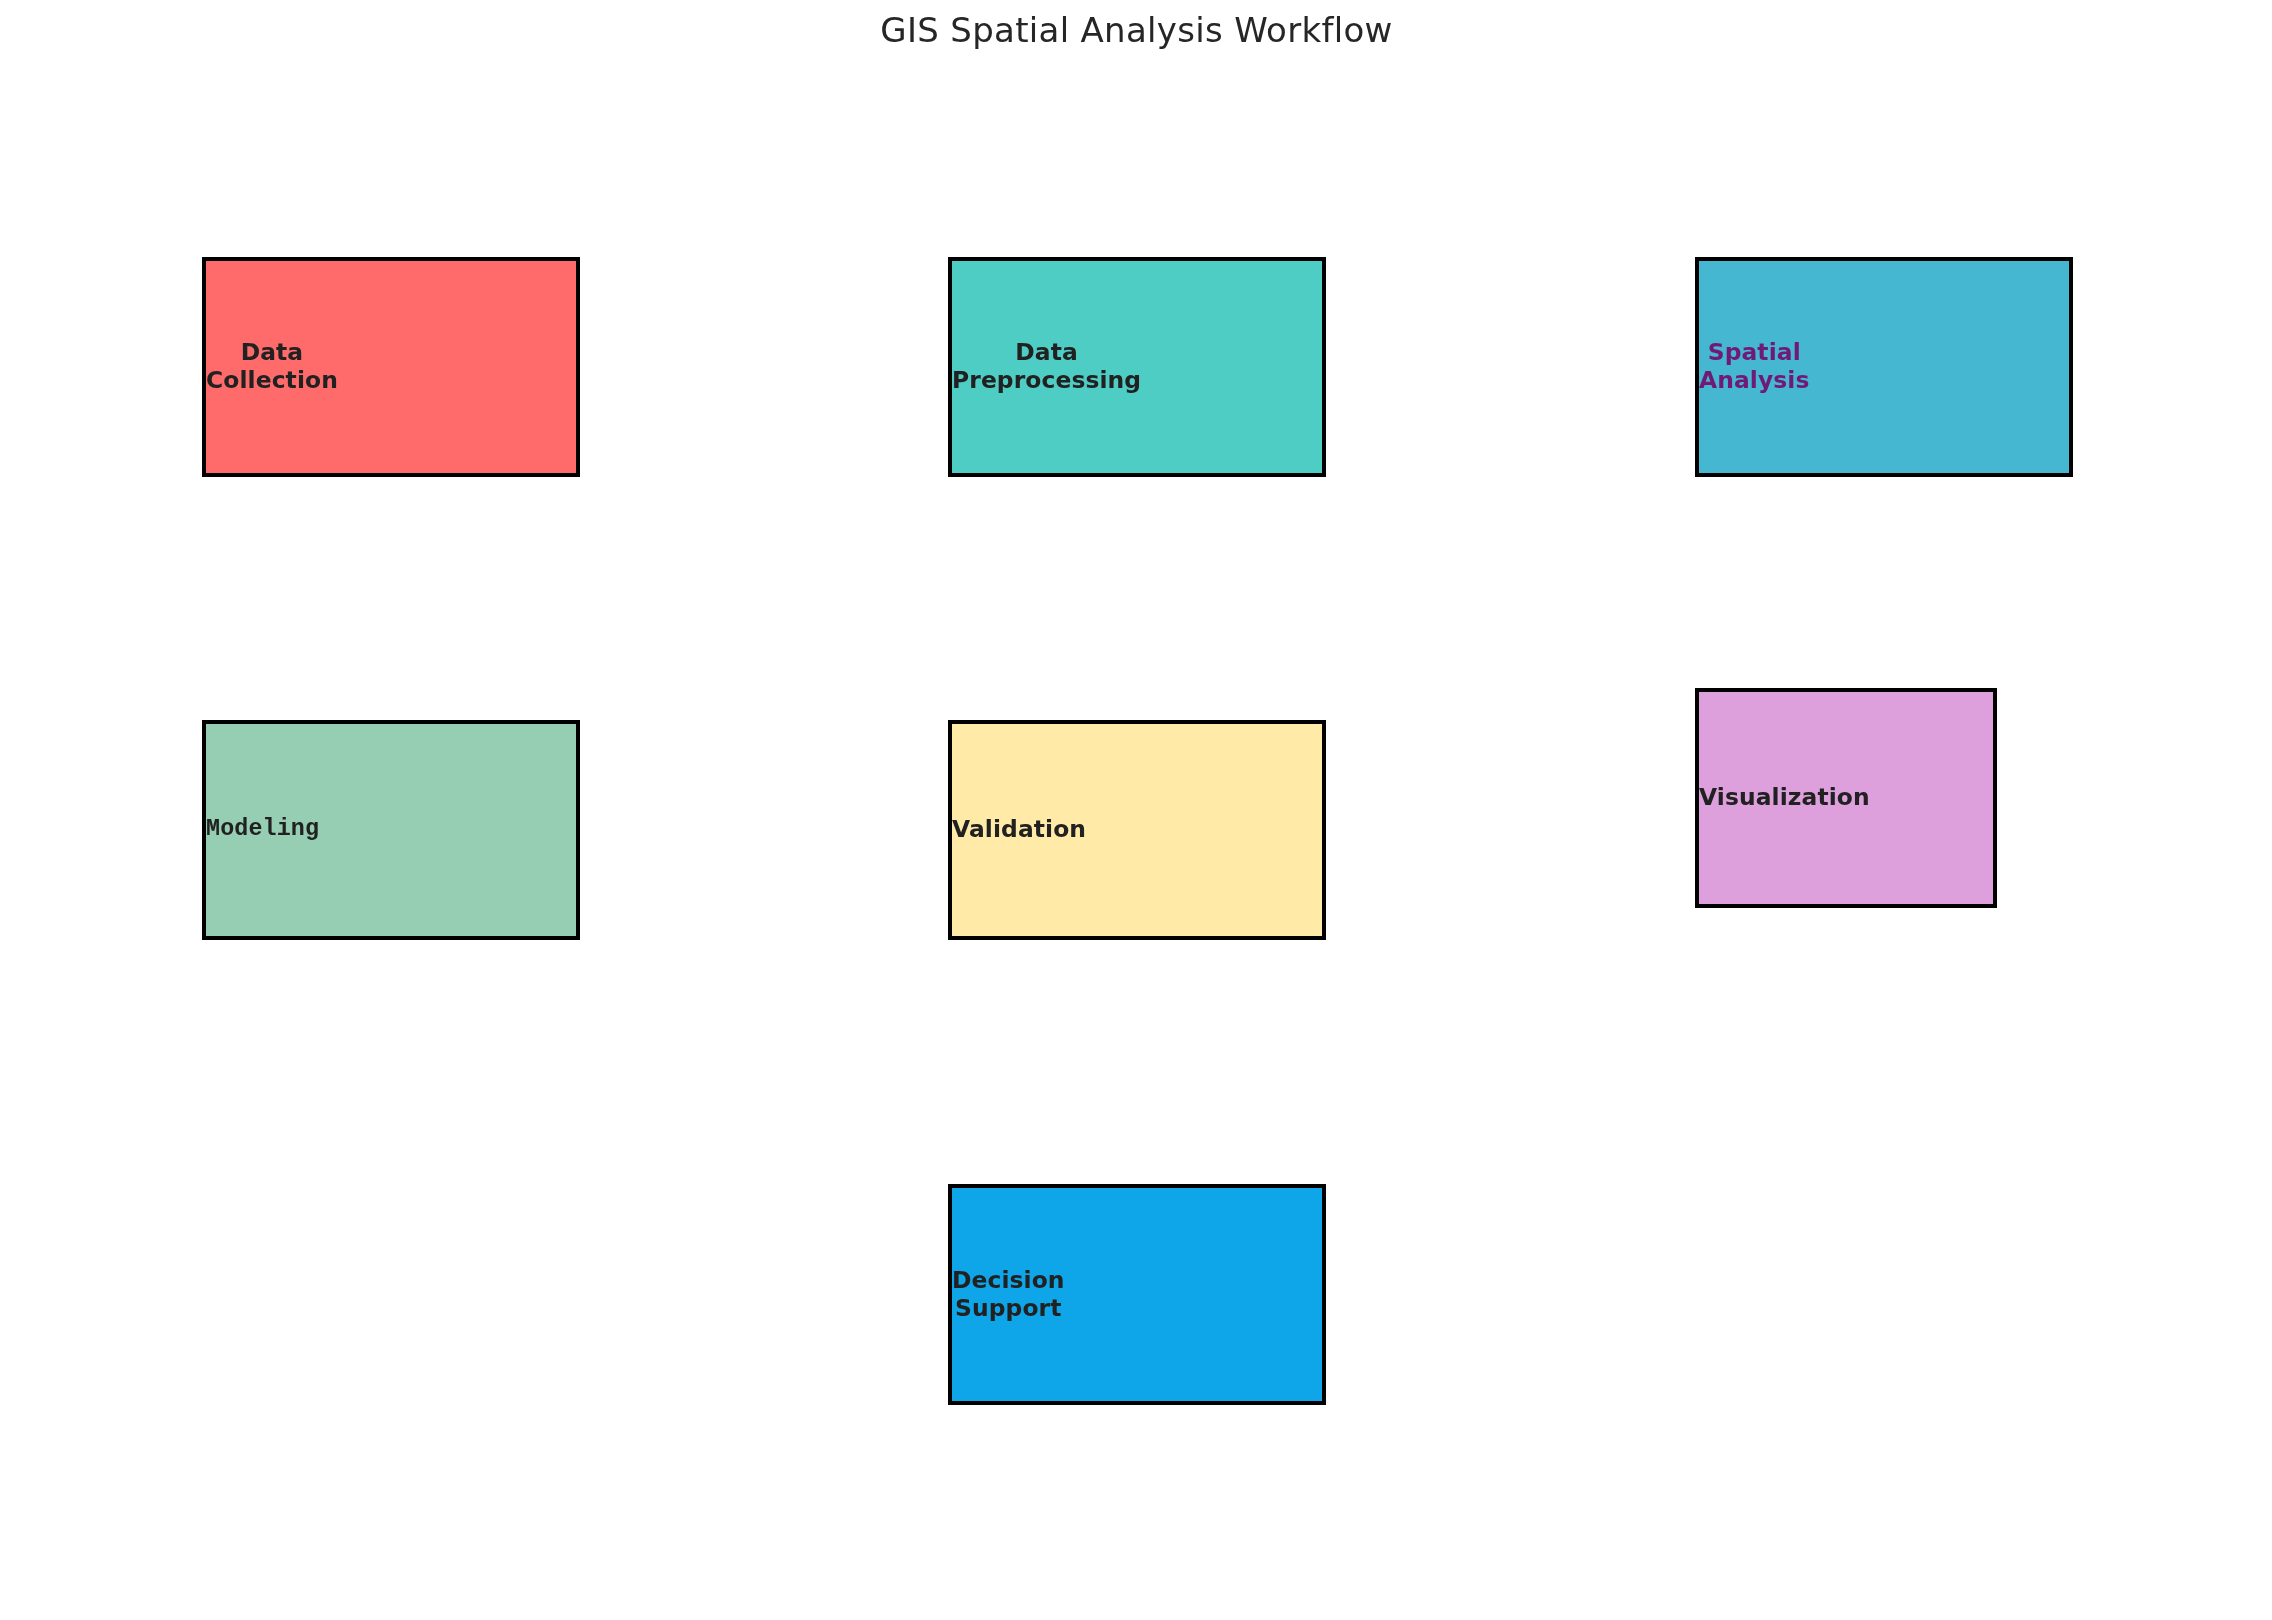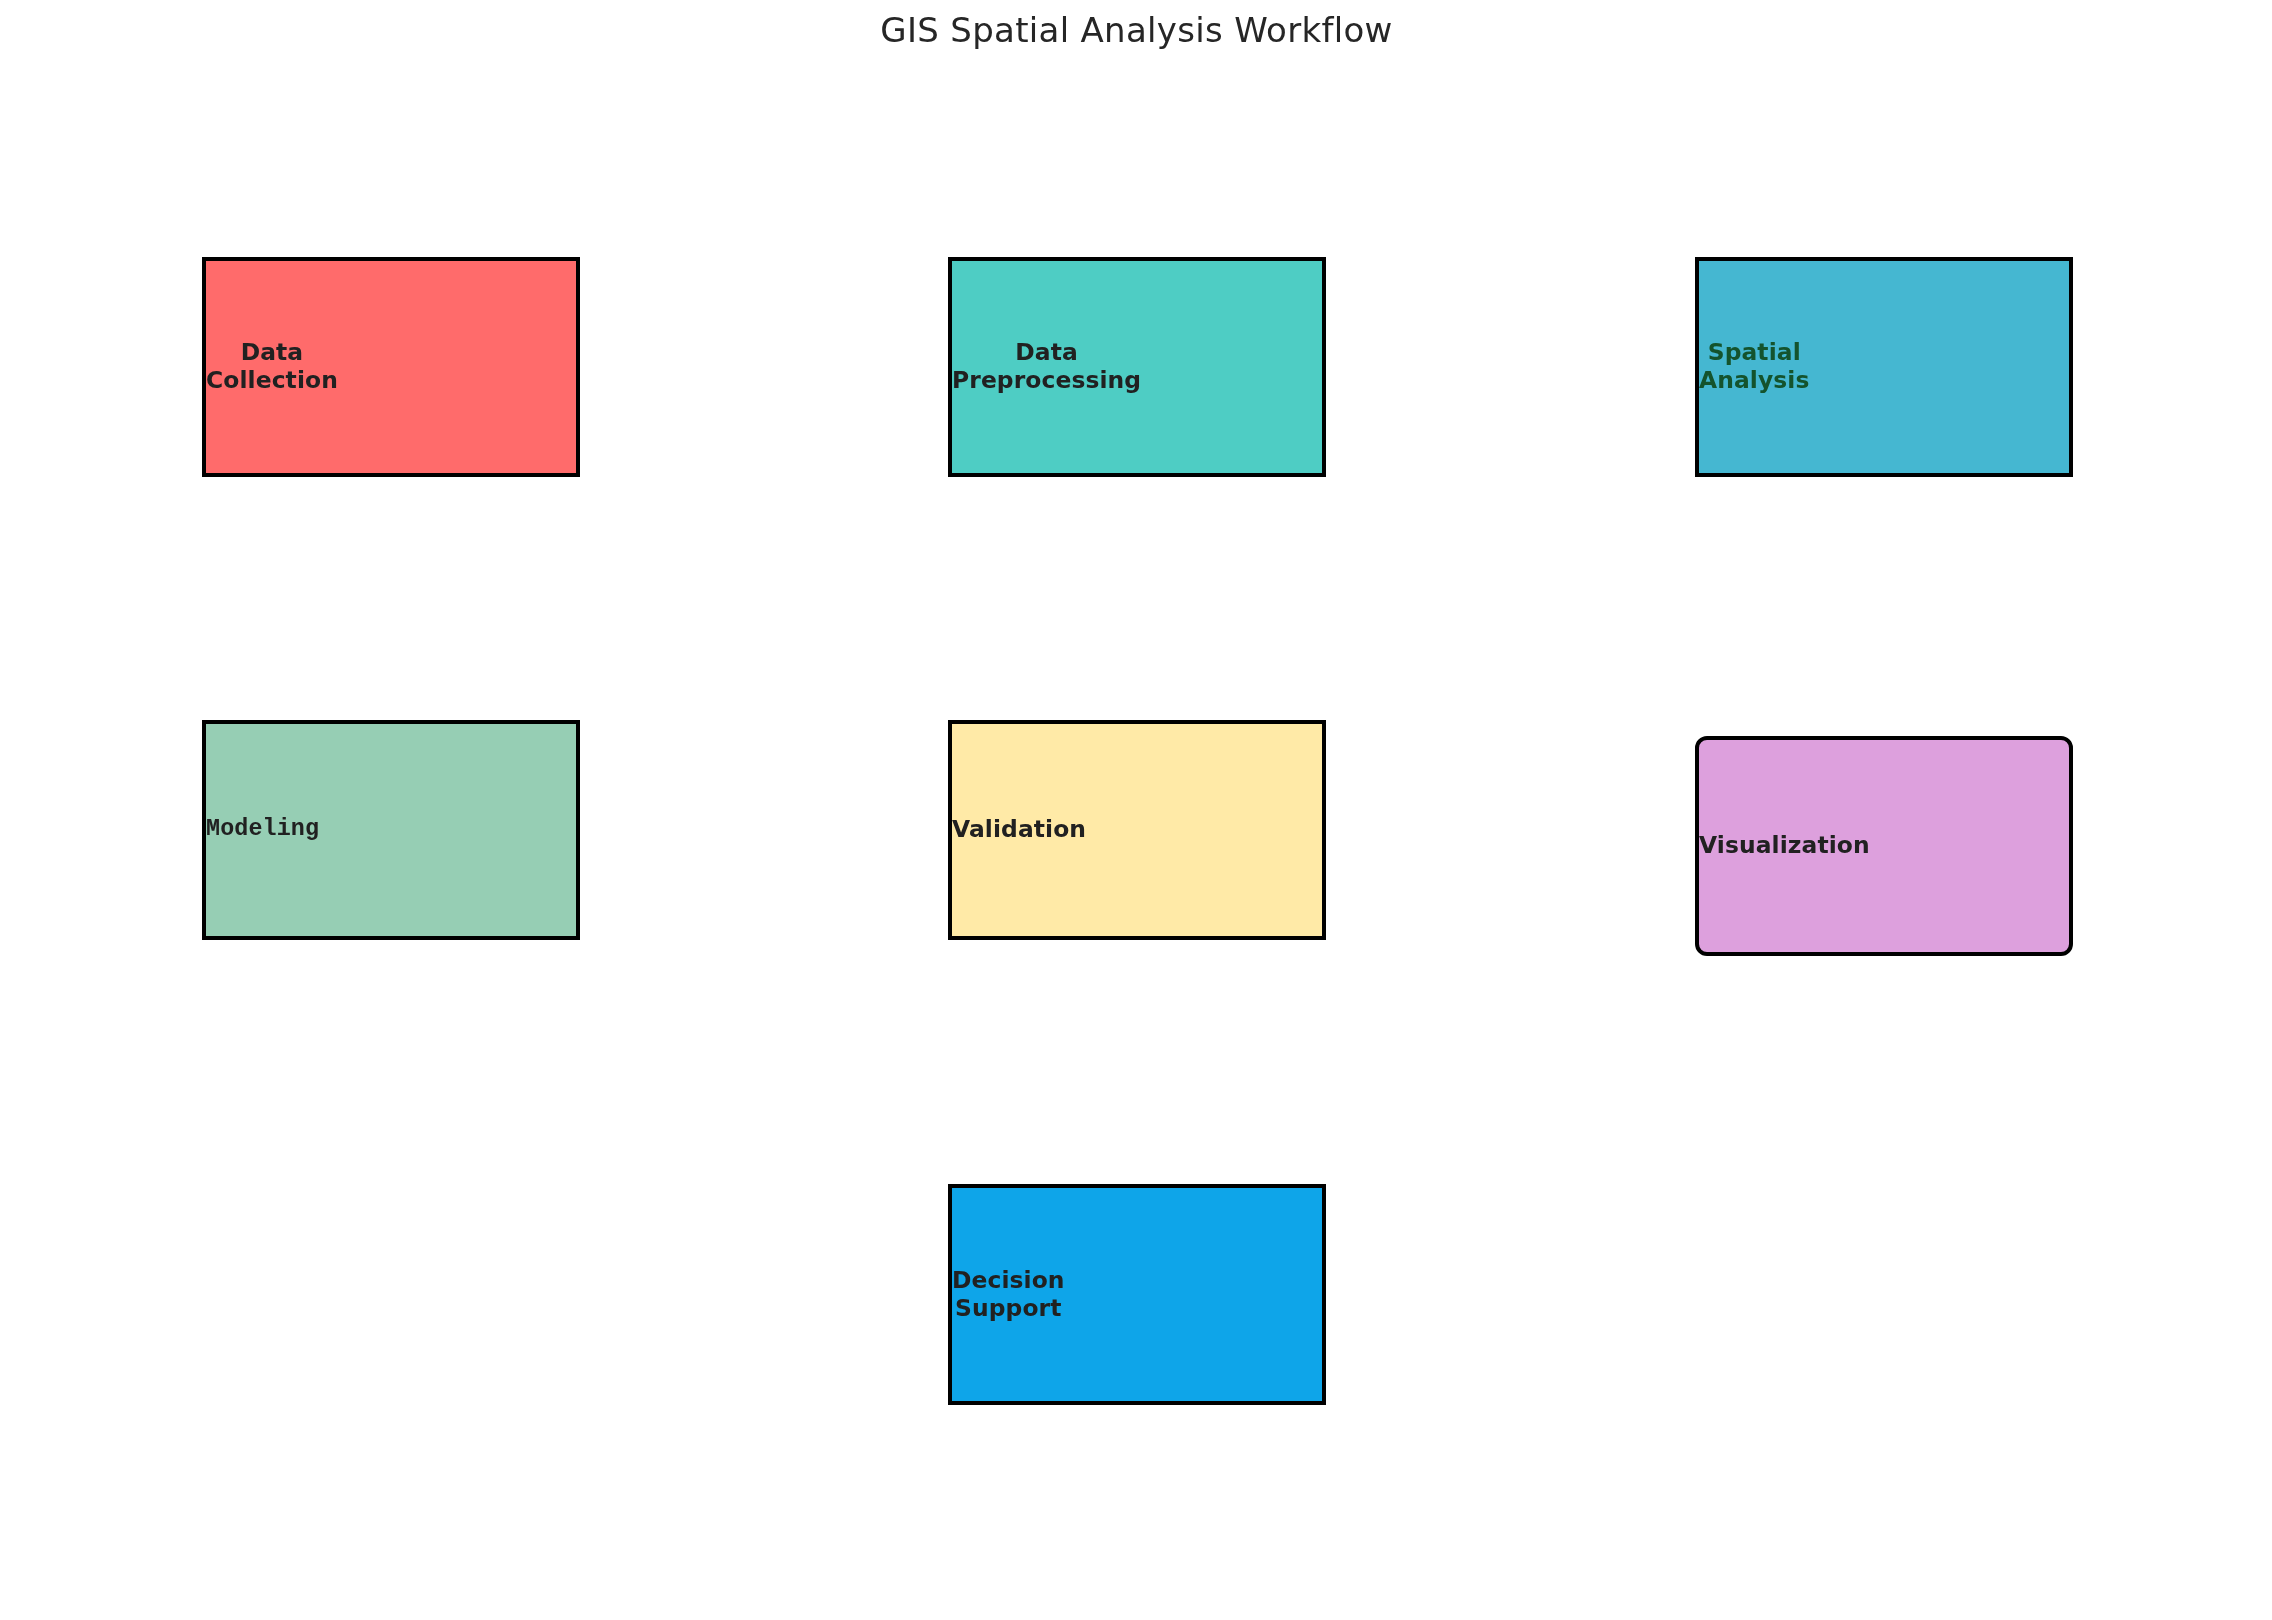--- a/index.html
+++ b/index.html
@@ -58,33 +58,33 @@
     <div class="node-label" style="color: rgb(33, 33, 33);">Data
 Collection</div>
   </div>
 
   <div class="node" id="node-1" style="left: 948px; top: 257px; width: 378px; height: 220px; background: rgb(78, 205, 196); border-color: rgb(0, 0, 0);">
     <div class="node-label" style="color: rgb(33, 33, 33);">Data
 Preprocessing</div>
   </div>
 
   <div class="node" id="node-2" style="left: 1695px; top: 257px; width: 378px; height: 220px; background: rgb(69, 183, 209); border-color: rgb(0, 0, 0);">
-    <div class="node-label" style="color: #14532d;">Spatial
+    <div class="node-label" style="color: #701a75;">Spatial
 Analysis</div>
   </div>
 
   <div class="node" id="node-3" style="left: 202px; top: 720px; width: 378px; height: 220px; background: rgb(150, 206, 180); border-color: rgb(0, 0, 0);">
     <div class="node-label" style="color: rgb(33, 33, 33); font-family: Liberation Mono, monospace;">Modeling</div>
   </div>
 
   <div class="node" id="node-4" style="left: 948px; top: 720px; width: 378px; height: 220px; background: rgb(255, 234, 167); border-color: rgb(0, 0, 0);">
     <div class="node-label" style="color: rgb(33, 33, 33);">Validation</div>
   </div>
 
-  <div class="node" id="node-5" style="left: 1695px; top: 736px; width: 378px; height: 220px; background: rgb(221, 160, 221); border-color: rgb(0, 0, 0); border-radius: 12px;">
+  <div class="node" id="node-5" style="left: 1695px; top: 688px; width: 302px; height: 220px; background: rgb(221, 160, 221); border-color: rgb(0, 0, 0);">
     <div class="node-label" style="color: rgb(33, 33, 33);">Visualization</div>
   </div>
 
   <div class="node" id="node-6" style="left: 948px; top: 1184px; width: 378px; height: 221px; background: #0ea5e9; border-color: rgb(0, 0, 0);">
     <div class="node-label" style="color: rgb(33, 33, 33);">Decision
 Support</div>
   </div>
 
 </div>
 

